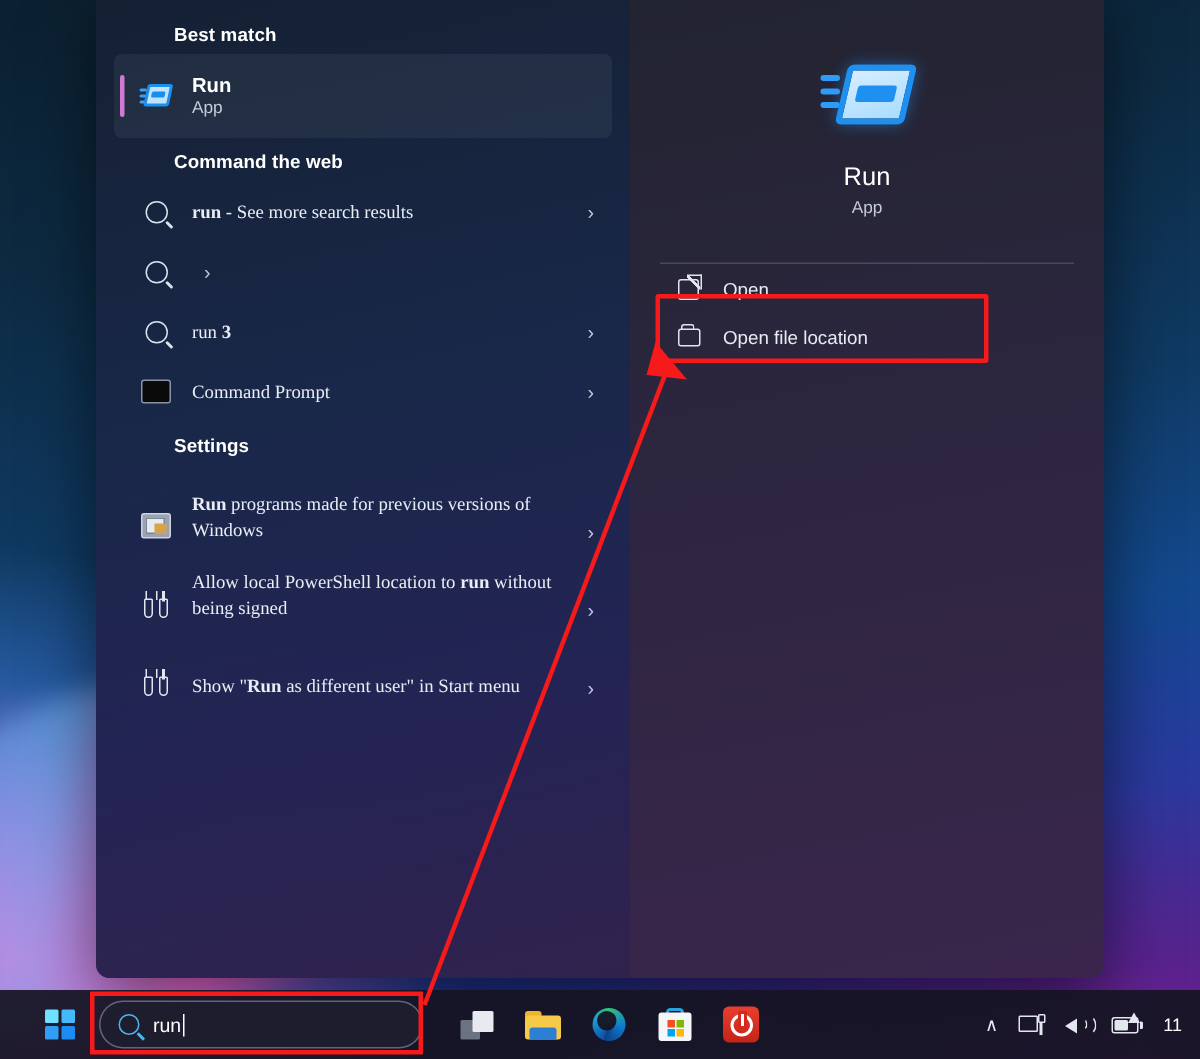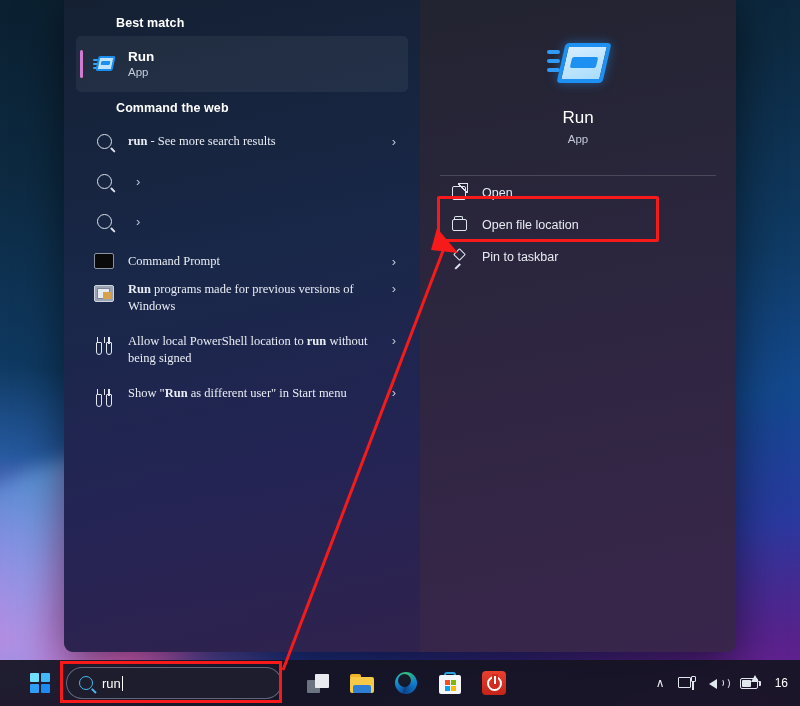--- a/index.html
+++ b/index.html
@@ -70,21 +70,21 @@
 
   
   .row {
     position: relative;
     display: flex; align-items: center;
     height: 40px;
     border-radius: 4px;
     padding-left: 12px; padding-right: 8px;
     color: #eef1f6;
   }
-  .row.tall { height: 52px; align-items: flex-start; }
+  .row.tall { height: 52px; align-items: flex-end; }
   .row-icon {
     width: 24px; min-width: 24px; height: 24px;
     margin-right: 12px;
     display: flex; align-items: center; justify-content: center;
   }
   .row-text { font-size: 12.5px; line-height: 17px; flex: 1; color: #e9edf4; font-family: Liberation Serif, serif; }
   .row-text b { font-weight: bold; }
   .chev {
     color: #cfd6e2; font-size: 13px; margin-left: 8px; opacity: 0.92;
   }
@@ -472,32 +472,34 @@
       <div class="row-icon">
           <div class="mag"></div>
         </div>
       <div class="chev">›</div>
     </div>
 
     <div class="row">
       <div class="row-icon">
           <div class="mag"></div>
         </div>
+      <div class="row-text"><span>run </span><b>3</b></div>
       <div class="chev">›</div>
     </div>
 
 
     <div class="row">
       <div class="row-icon">
           <div class="cmd-icon"></div>
         </div>
       <div class="row-text">Command Prompt</div>
       <div class="chev">›</div>
     </div>
 
+    <div class="section-header">Settings</div>
 
     <div class="row tall">
       <div class="row-icon">
           <div class="compat-icon"></div>
         </div>
       <div class="row-text"><b>Run</b><span> programs made for previous versions of Windows</span></div>
       <div class="chev">›</div>
     </div>
 
     <div class="row tall">
@@ -542,29 +544,20 @@
       <div class="action-icon">
           <div class="open-ico"></div>
         </div>
       <div>Open</div>
     </div>
     <div class="action-row">
       <div class="action-icon">
           <div class="folder-ico"></div>
         </div>
       <div>Open file location</div>
-    </div>
-    <div class="action-row">
-      <div class="action-icon">
-        <div class="pin-ico">
-            <div class="head"></div>
-            <div class="tail"></div>
-          </div>
-      </div>
-      <div>Pin to taskbar</div>
     </div>
   </div>
 </div>
 
 <div id="open-highlight"></div>
 
 <svg id="annotation-arrow" width="800" height="706">
   <line x1="283" y1="670" x2="446" y2="243" stroke="#f61a1a" stroke-width="3"></line>
   <polygon points="437,228 458,253 431,250" fill="#f61a1a"></polygon>
 </svg>
@@ -632,17 +625,17 @@
       <div class="spk"></div>
         <div class="w1"></div>
         <div class="w2"></div>
     </div>
     <div class="bat-ico">
       <div class="shell"></div>
         <div class="fill"></div>
         <div class="cap"></div>
         <div class="bolt"></div>
     </div>
-    <div id="clock">16</div>
+    <div id="clock">11</div>
   </div>
 </div>
 
 <div id="search-highlight"></div>
 
 </body></html>

